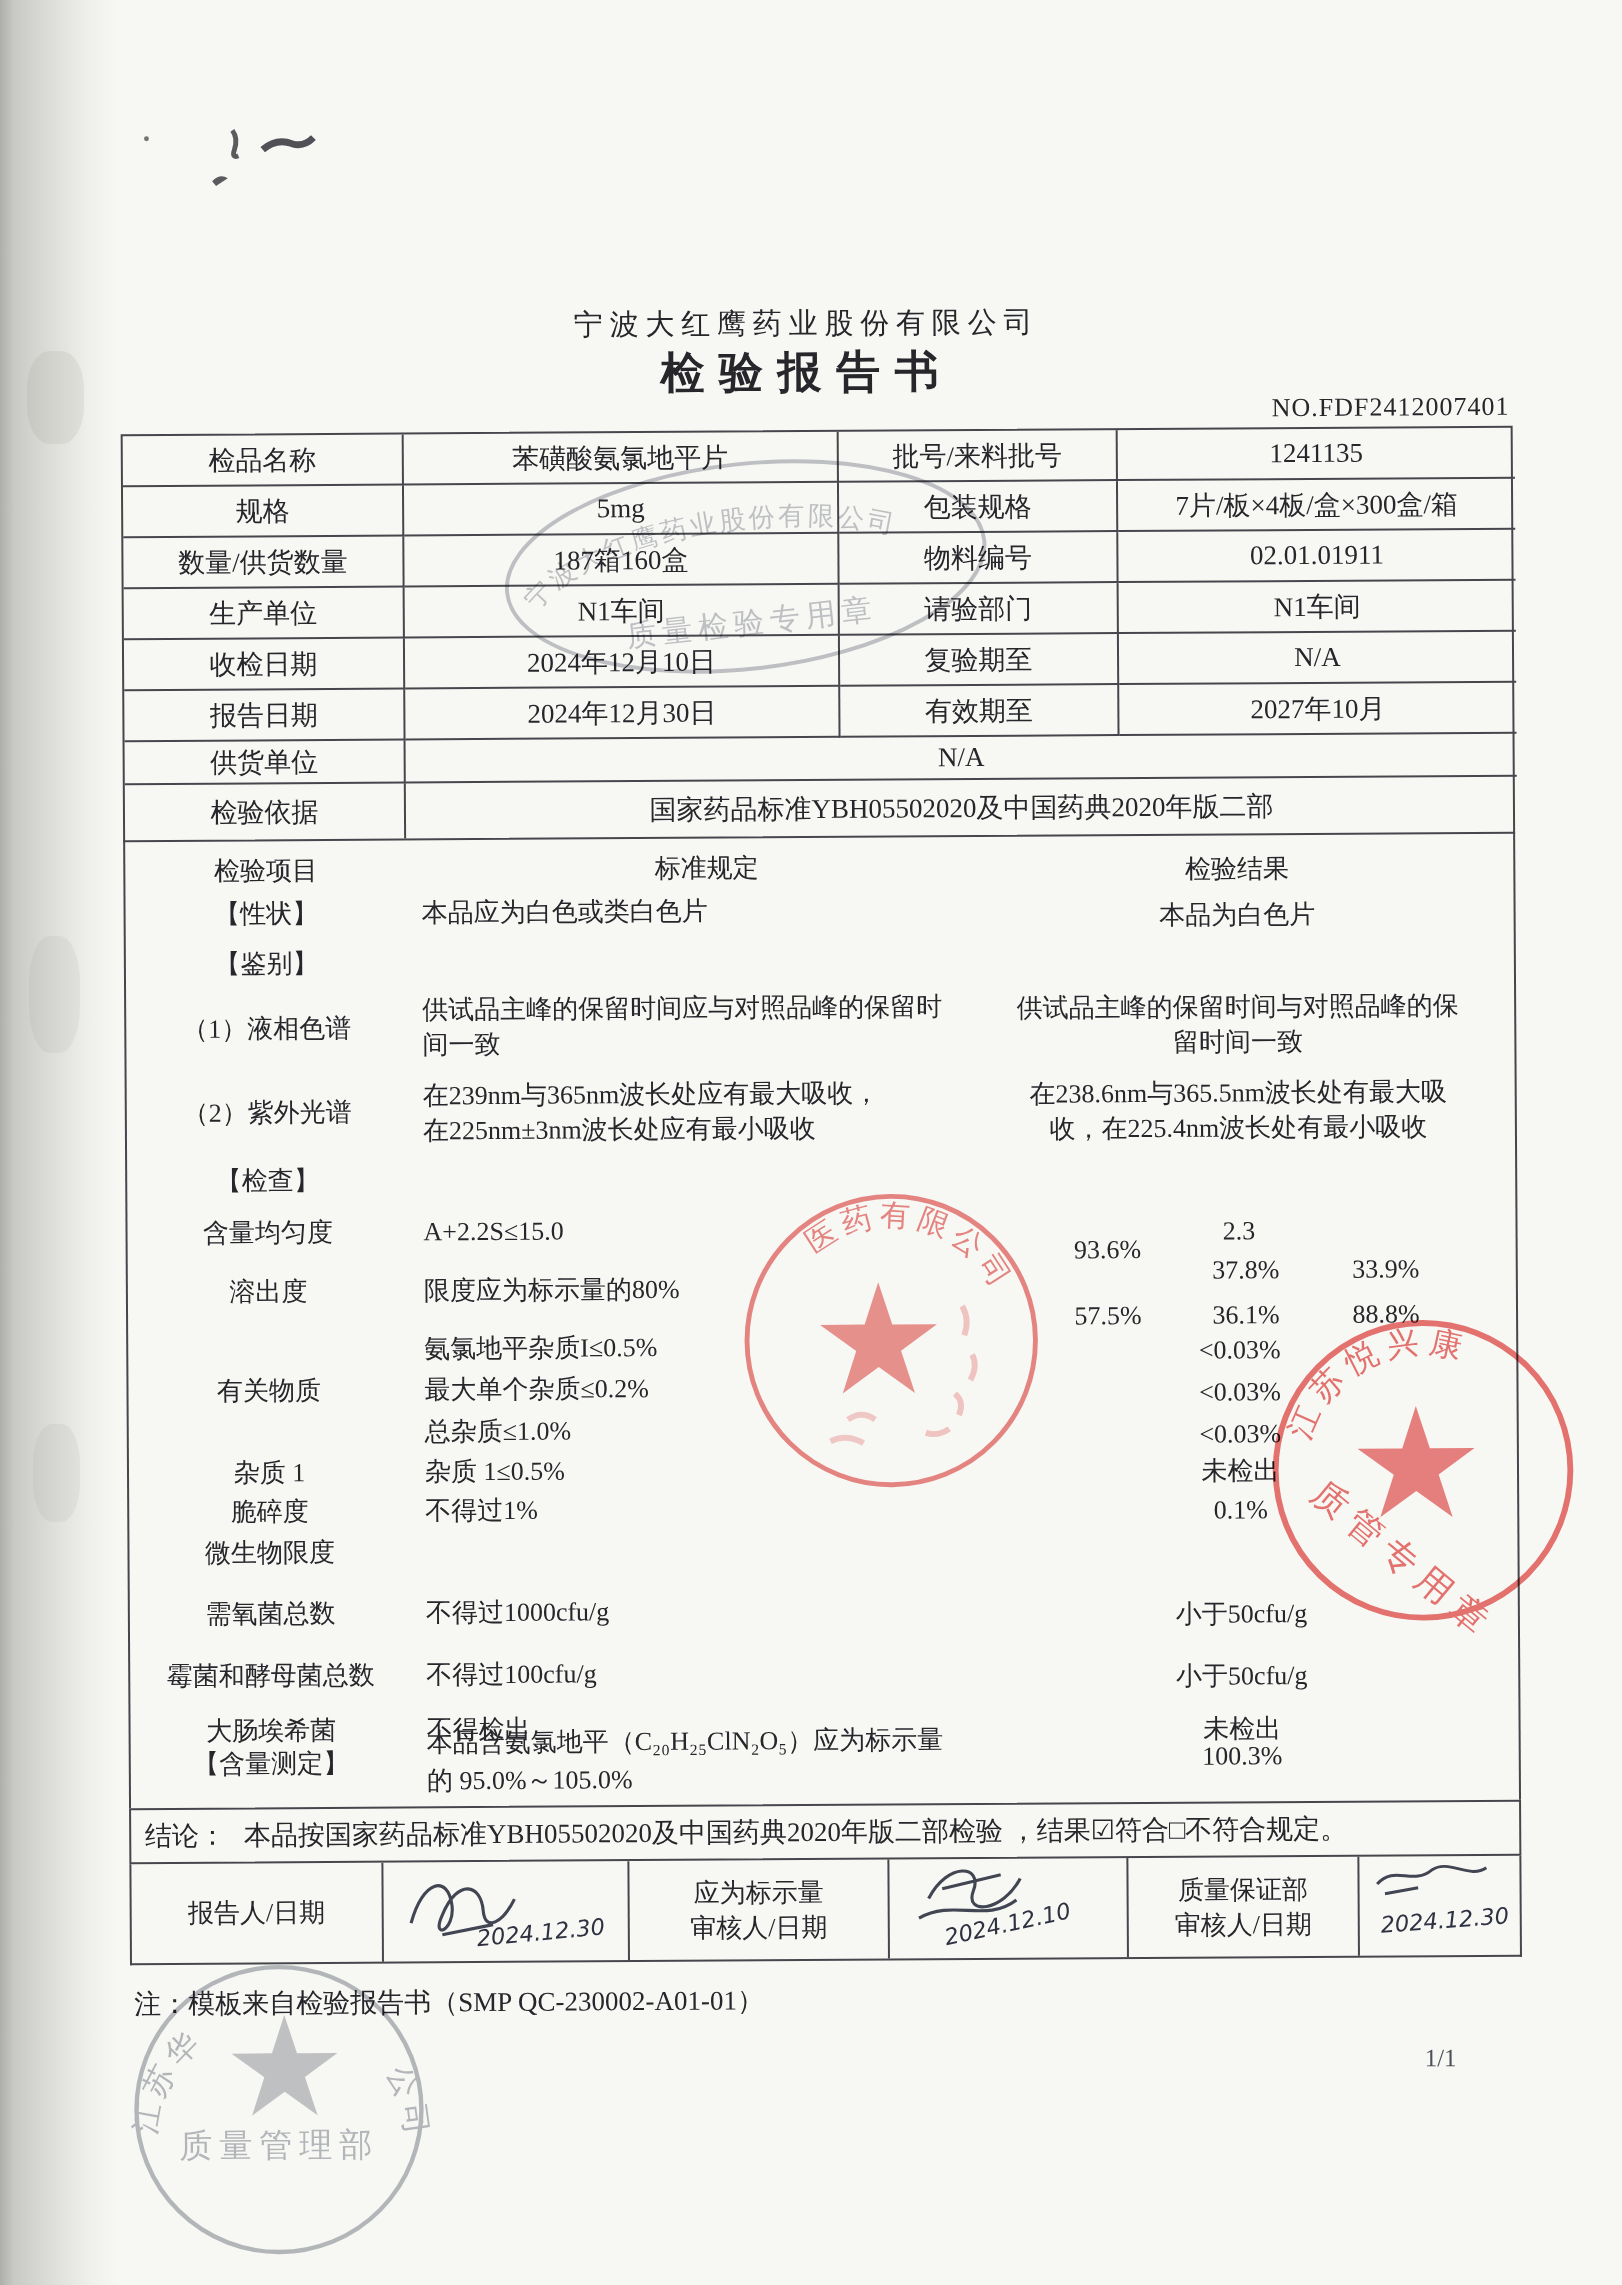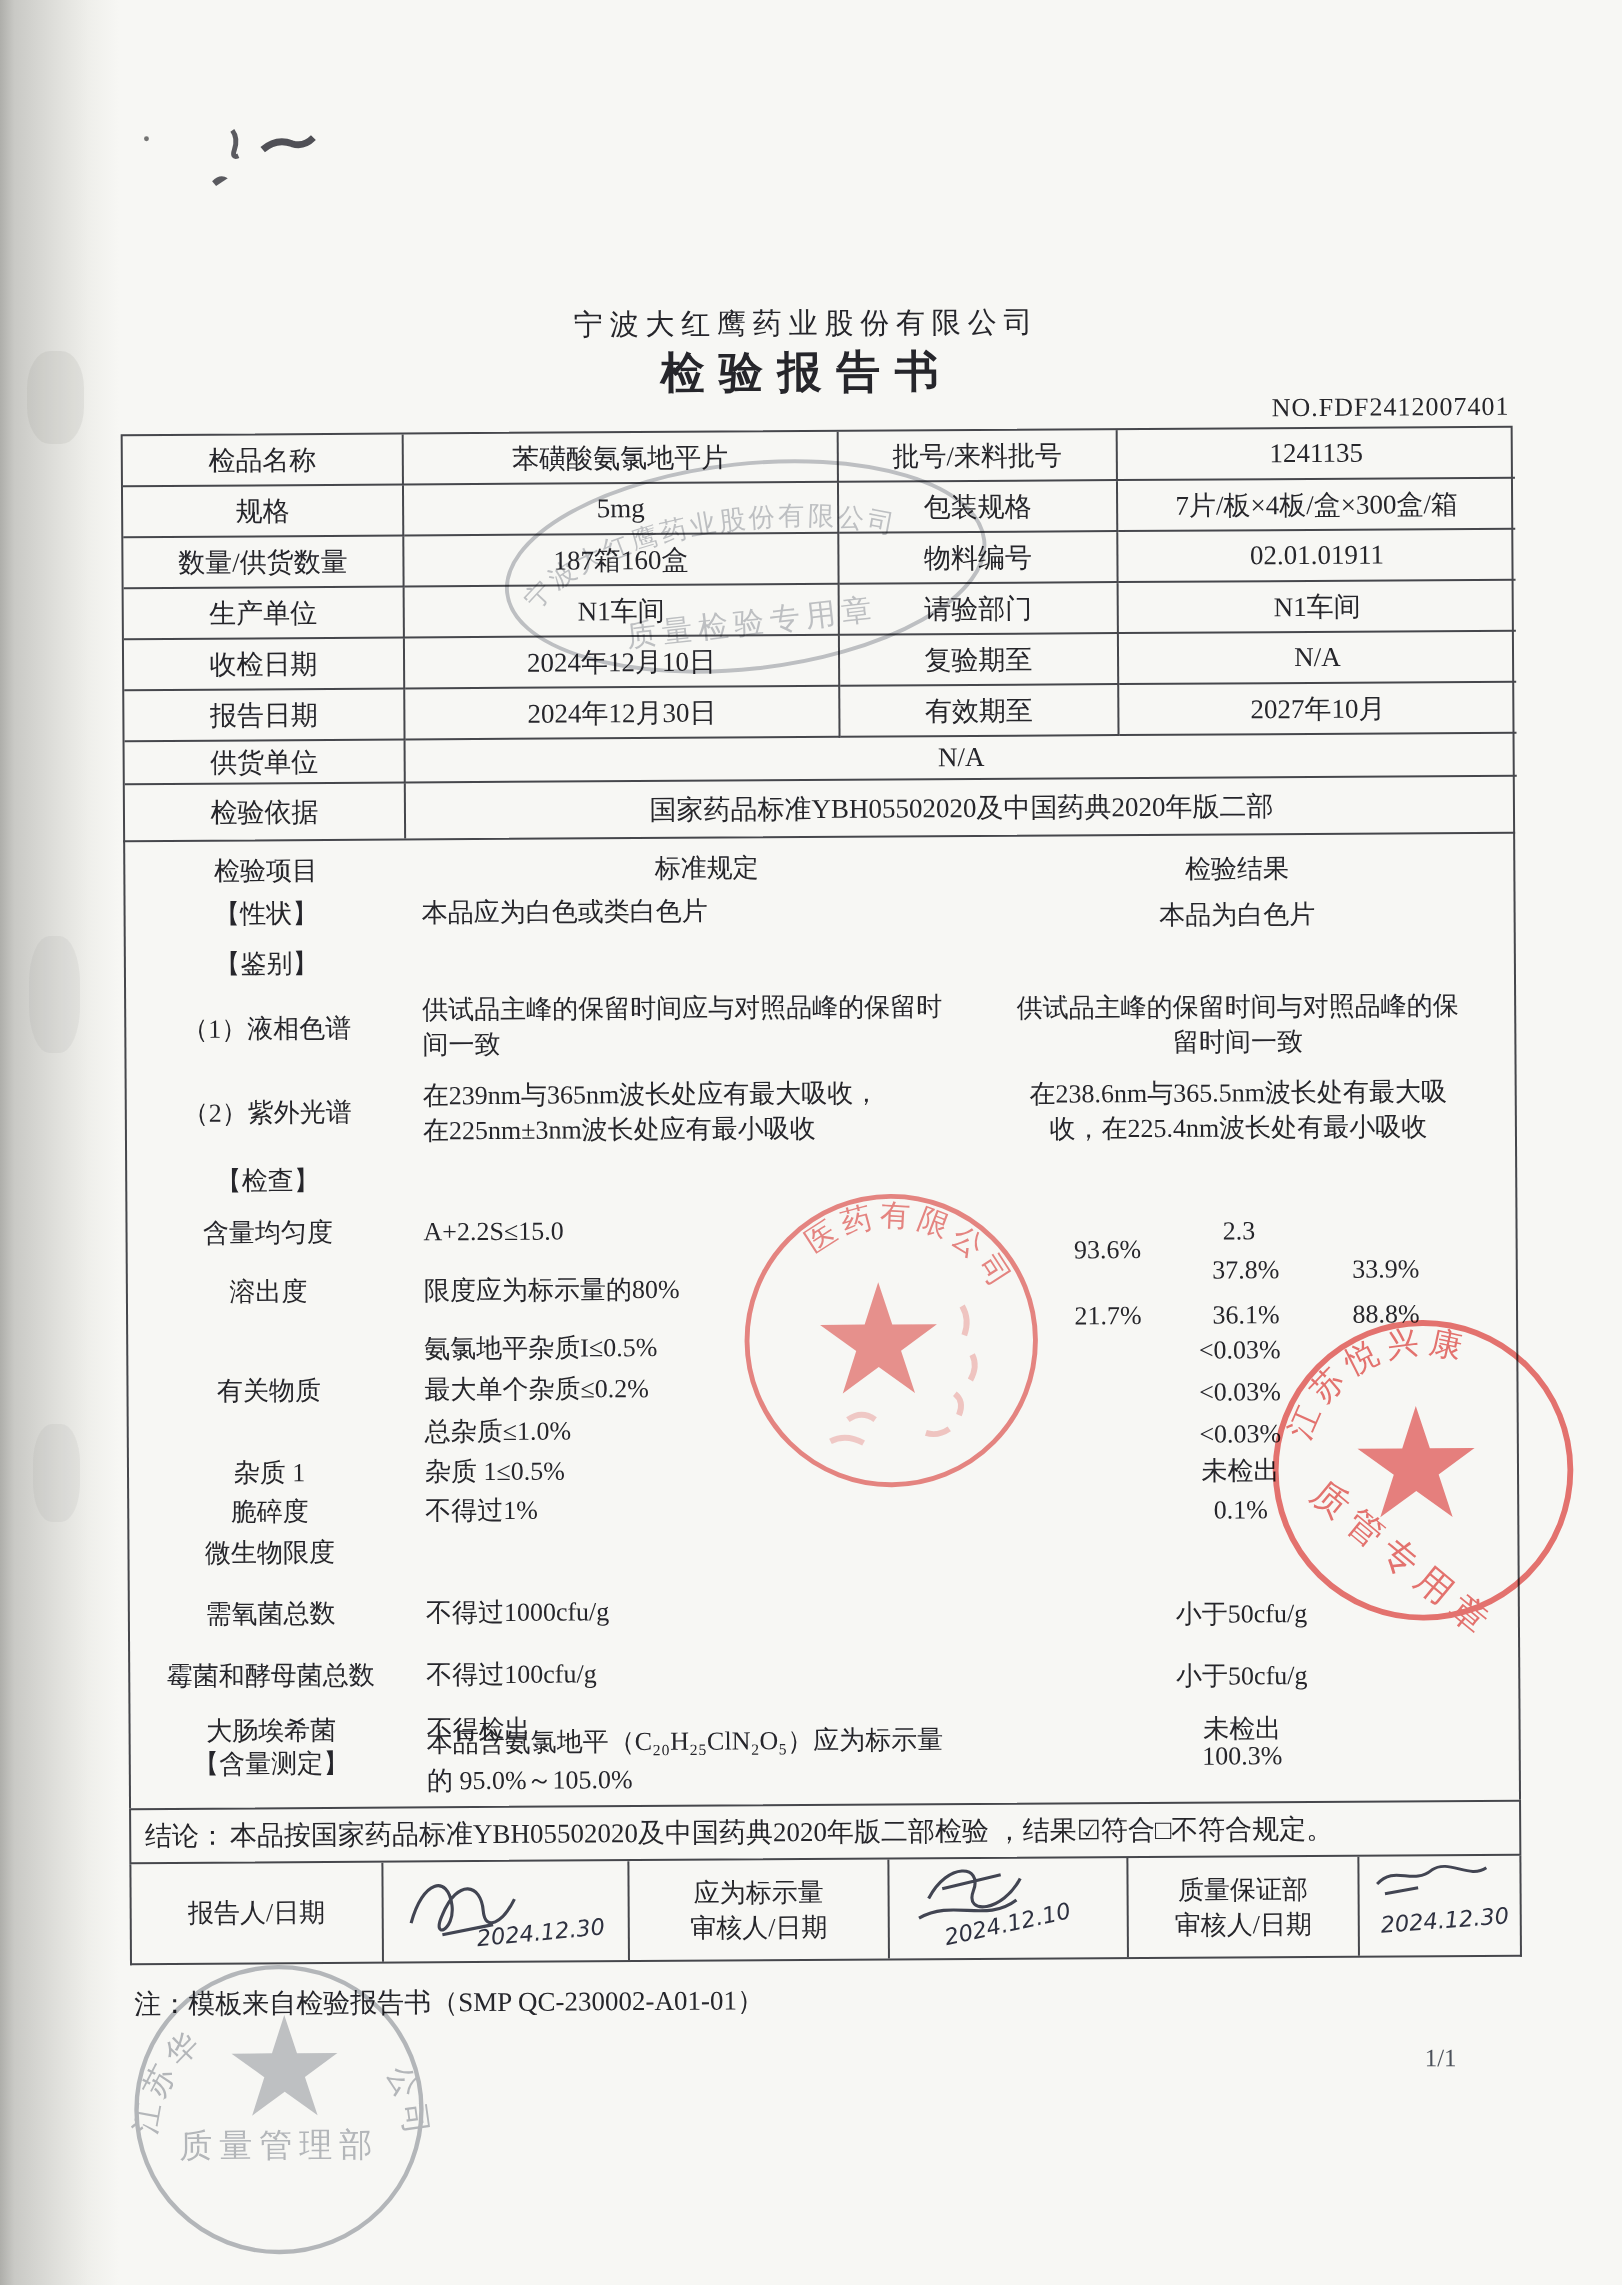--- a/index.html
+++ b/index.html
@@ -63,21 +63,21 @@
   .il.name{left:0;width:281px;text-align:center;white-space:normal;}
   .il.std{left:296px;width:571px;}
   .il.res{left:858px;width:507px;text-align:center;}
   .il.gcell{width:146px;text-align:center;}
   
   .conclusion{
     position:absolute;left:125px;top:1804px;width:1392px;height:56px;
     border:2px solid var(--line);border-bottom-width:2.9px;box-sizing:border-box;
     display:flex;align-items:center;font-size:27px;padding-left:13.7px;
   }
-  .conclusion .lbl{margin-right:4px;}
+  .conclusion .lbl{margin-right:18px;}
   
   .sig-table{
     position:absolute;left:125px;top:1860px;width:1392px;height:101px;
     display:grid;grid-template-columns:252px 246px 260px 239px 231px 164px;
     border:2px solid var(--line);border-top:none;box-sizing:border-box;
   }
   .sig-cell{
     border-right:2px solid var(--line);position:relative;
     display:flex;flex-direction:column;align-items:center;justify-content:center;
     font-size:26px;line-height:35px;text-align:center;box-sizing:border-box;
@@ -177,21 +177,21 @@
 
     <div class="il name" style="top:376px">含量均匀度</div>
     <div class="il std" style="top:376px">A+2.2S≤15.0</div>
     <div class="il res" style="top:380px">2.3</div>
 
     <div class="il name" style="top:435px">溶出度</div>
     <div class="il std" style="top:435px">限度应为标示量的80%</div>
     <div class="il gcell" style="top:398px;left:907px">93.6%</div>
     <div class="il gcell" style="top:419px;left:1045px">37.8%</div>
     <div class="il gcell" style="top:419px;left:1185px">33.9%</div>
-    <div class="il gcell" style="top:464px;left:907px">21.7%</div>
+    <div class="il gcell" style="top:464px;left:907px">57.5%</div>
     <div class="il gcell" style="top:464px;left:1045px">36.1%</div>
     <div class="il gcell" style="top:464px;left:1185px">88.8%</div>
 
     <div class="il name" style="top:534px">有关物质</div>
     <div class="il std" style="top:493px">氨氯地平杂质I≤0.5%</div>
     <div class="il std" style="top:534px">最大单个杂质≤0.2%</div>
     <div class="il std" style="top:576px">总杂质≤1.0%</div>
     <div class="il res" style="top:499px">&lt;0.03%</div>
     <div class="il res" style="top:541px">&lt;0.03%</div>
     <div class="il res" style="top:583px">&lt;0.03%</div>

